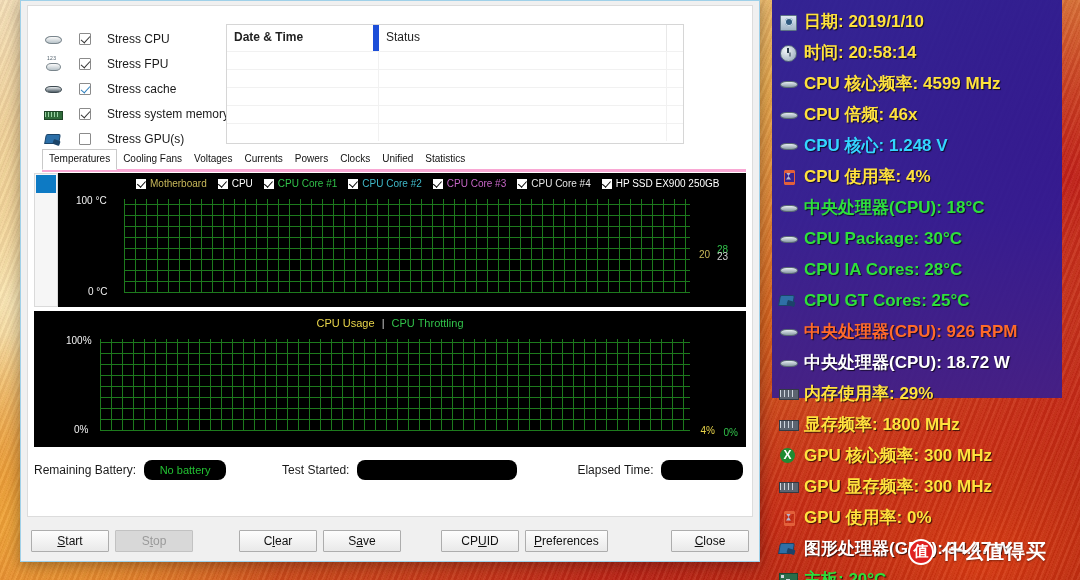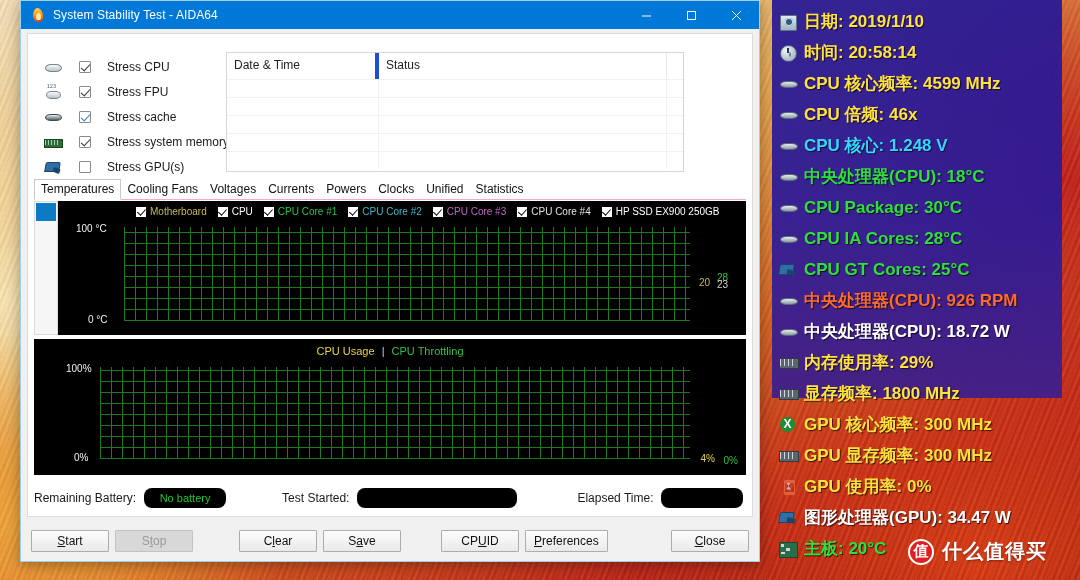--- a/index.html
+++ b/index.html
@@ -105,35 +105,35 @@
   .ic-gpu::after { content:""; position:absolute; left:9px; top:9px; width:7px; height:5px;
     background:#1b4468; transform: rotate(18deg); border-radius:1px; }
 
   
   #log-table {
     position: absolute; left: 198px; top: 18px; width: 458px; height: 120px;
     border: 1px solid #d6d6d6; background: #fff; font-size: 12px; color: #222;
   }
   #log-head { display: flex; height: 26px; }
   .log-col { padding: 5px 0 0 7px; height: 26px; }
-  #log-col-dt { width: 152px; border-right: 4px solid #1d4ed8; }
+  #log-col-dt { width: 152px; border-right: 6px solid #1d4ed8; font-weight: bold; }
   #log-col-st { flex: 1; border-right: 1px solid #e8e8e8; }
   #log-col-pad { width: 16px; }
   .log-row {
     display: flex; height: 18px; border-top: 1px solid #f1f1f1;
   }
   .log-cell-dt { width: 152px; border-right: 1px solid #f1f1f1; }
   .log-cell-st { flex: 1; border-right: 1px solid #f1f1f1; }
   .log-cell-pad { width: 16px; }
 
   
   #tabstrip {
-    position: absolute; left: 6px; top: 146px; right: 6px; height: 20px;
-    display: flex; align-items: flex-end; font-size: 12px; color: #111;
-    border-bottom: 1px solid #f9a8d4;
+    position: absolute; left: 14px; top: 146px; right: 6px; height: 20px;
+    display: flex; align-items: flex-end; font-size: 10px; color: #111;
+    border-bottom: 3px solid #f9a8d4;
   }
   .tab { padding: 2px 6px 3px 6px; white-space: nowrap; line-height: 14px; }
   .tab.active {
     background: #fff; border: 1px solid #c9c9c9; border-bottom-color: #fff;
     margin-bottom: -1px; position: relative; z-index: 2;
   }
 
   
   #temp-area { position: absolute; left: 6px; top: 167px; right: 6px; height: 134px; display: flex; }
   #temp-scroll {
@@ -272,42 +272,20 @@
 </style>
 </head>
 <body>
 
 <div id="desktop">
   <div id="desktop-noise"></div>
 </div>
 
 <div id="aida-window">
 
-  <div id="titlebar">
-    <div id="title-icon"></div>
-    <div id="title-text">System Stability Test - AIDA64</div>
-    <div id="win-controls">
-      <div class="wbtn">
-        <svg width="11" height="11" viewBox="0 0 11 11">
-            <line x1="1" y1="6" x2="10" y2="6" stroke="#fff" stroke-width="1"></line>
-          </svg>
-      </div>
-      <div class="wbtn">
-        <svg width="11" height="11" viewBox="0 0 11 11">
-            <rect x="1.5" y="1.5" width="8" height="8" fill="none" stroke="#fff" stroke-width="1"></rect>
-          </svg>
-      </div>
-      <div class="wbtn">
-        <svg width="11" height="11" viewBox="0 0 11 11">
-            <line x1="1" y1="1" x2="10" y2="10" stroke="#fff" stroke-width="1"></line>
-            <line x1="10" y1="1" x2="1" y2="10" stroke="#fff" stroke-width="1"></line>
-          </svg>
-      </div>
-    </div>
-  </div>
 
   <div id="client">
     <div id="inner-panel">
 
       <div id="stress-list">
         <div class="stress-row">
           <span class="dev-icon ic-cpu"></span>
           <span class="cb checked"></span>
           <span class="stress-label">Stress CPU</span>
         </div>
@@ -477,20 +455,24 @@
     </div>
   <div class="osd-row">
     <span class="osd-ic oic-chip"></span>
     <span class="osd-txt c-yellow">CPU 倍频: 46x</span>
     </div>
   <div class="osd-row">
     <span class="osd-ic oic-chip"></span>
     <span class="osd-txt c-cyan">CPU 核心: 1.248 V</span>
     </div>
   <div class="osd-row">
+    <span class="osd-ic oic-gauge"></span>
+    <span class="osd-txt c-yellow">CPU 使用率: 4%</span>
+    </div>
+  <div class="osd-row">
     <span class="osd-ic oic-chip"></span>
     <span class="osd-txt c-green">中央处理器(CPU): 18°C</span>
     </div>
   <div class="osd-row">
     <span class="osd-ic oic-chip"></span>
     <span class="osd-txt c-green">CPU Package: 30°C</span>
     </div>
   <div class="osd-row">
     <span class="osd-ic oic-chip"></span>
     <span class="osd-txt c-green">CPU IA Cores: 28°C</span>

